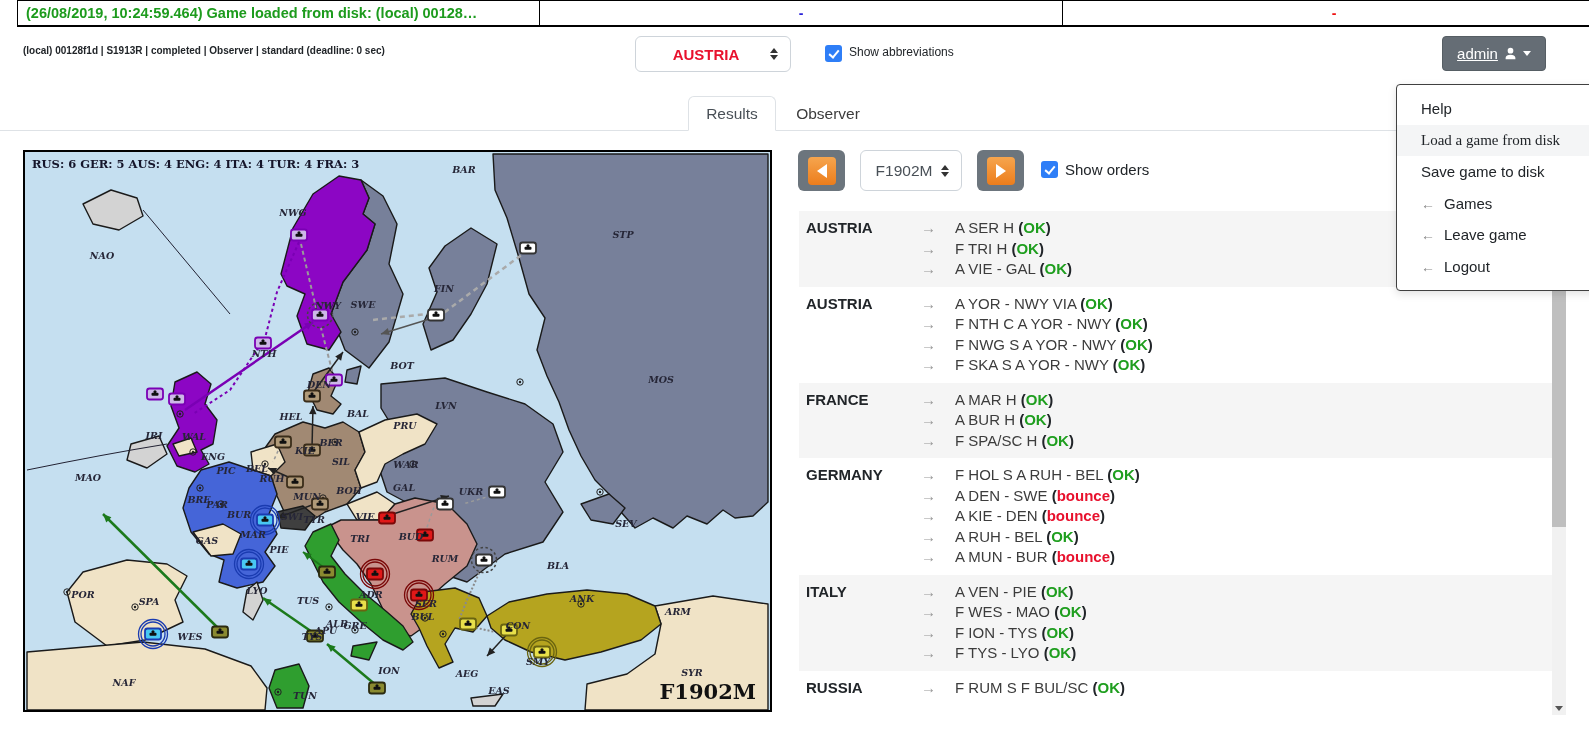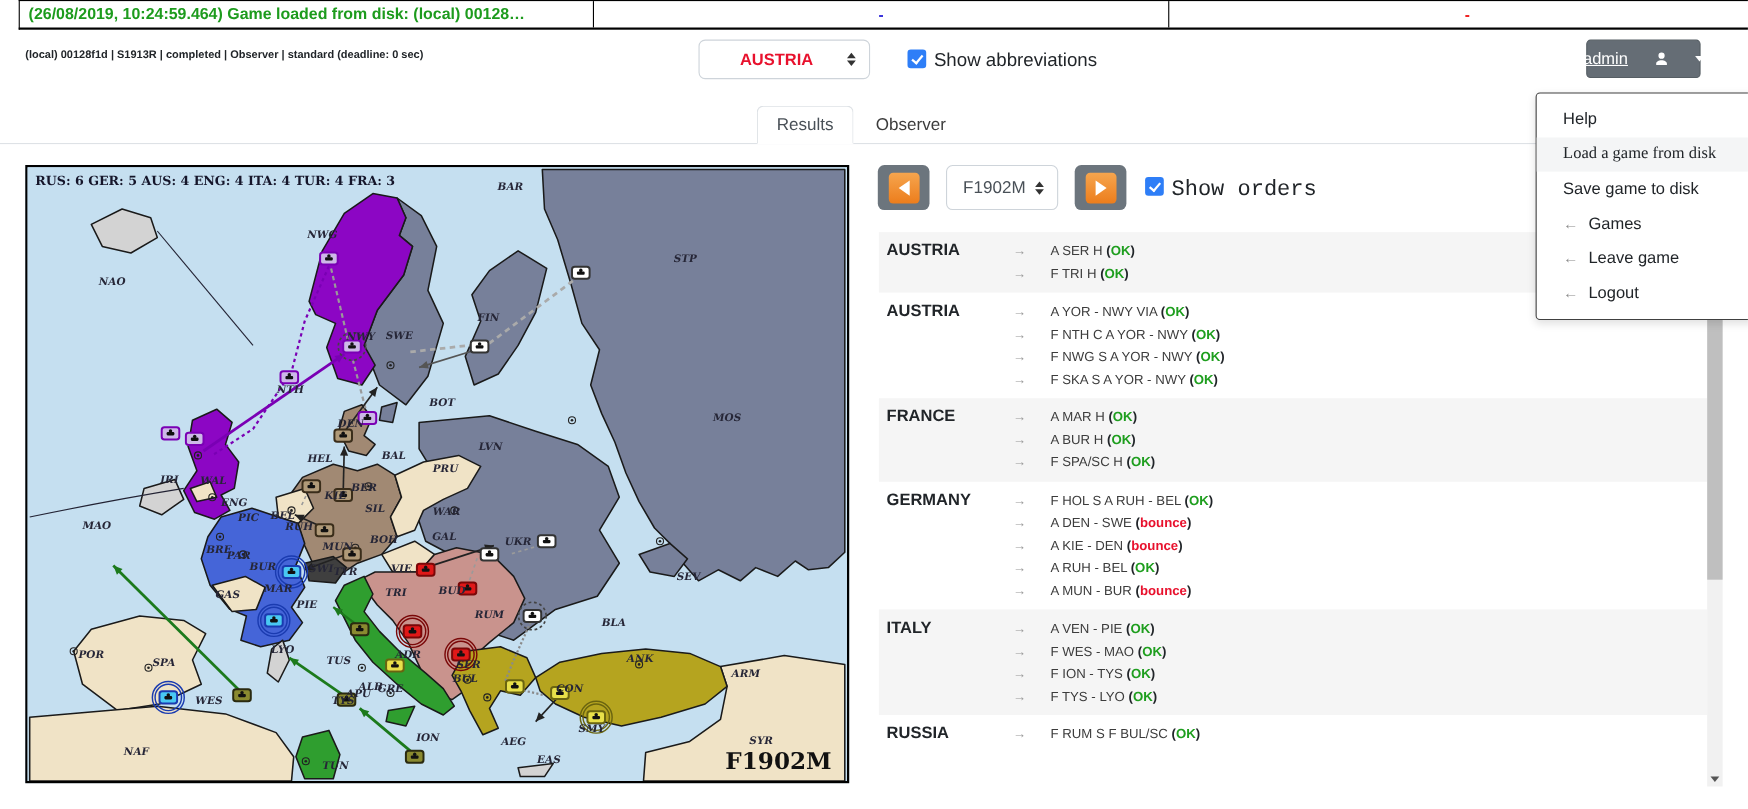--- a/index.html
+++ b/index.html
@@ -20,24 +20,24 @@
   .sel-power { left:635px; top:36px; width:156px; height:36px; }
   .sel-power .sel-text { color:#e8112d; font-weight:bold; font-size:15px; margin:0 auto; }
   .sel-phase { left:860px; top:150px; width:102px; height:41px; }
   .sel-phase .sel-text { color:#495057; font-size:15.5px; margin:0 auto; }
   .sel-arrows { display:flex; flex-direction:column; align-items:center; gap:2px; margin-left:6px; }
   .tri-up { width:0; height:0; border-left:4px solid transparent; border-right:4px solid transparent; border-bottom:5px solid #333; }
   .tri-dn { width:0; height:0; border-left:4px solid transparent; border-right:4px solid transparent; border-top:5px solid #333; }
   .checkbox { position:absolute; width:17px; height:17px; background:#2e7ef7; border-radius:3px; cursor:pointer; }
   .checkbox:after { content:""; position:absolute; left:5.5px; top:2.5px; width:4px; height:8px;
                     border:solid #fff; border-width:0 2px 2px 0; transform:rotate(40deg); }
-  .cb-label { position:absolute; font-size:17px; color:#212529; }
+  .cb-label { position:absolute; font-size:12px; color:#212529; }
   .btn-admin { position:absolute; left:1442px; top:36px; width:104px; height:35px; background:#656d75;
                border:1px solid #565e64; border-radius:4px; display:flex; align-items:center; justify-content:center;
-               gap:24px; color:#fff; cursor:pointer; }
+               gap:6px; color:#fff; cursor:pointer; }
   .btn-admin .uname { font-size:15px; text-decoration:underline; }
   .caret { width:0; height:0; border-left:4px solid transparent; border-right:4px solid transparent; border-top:5px solid #fff; }
   
   .menu { position:absolute; left:1396px; top:84px; width:241px; background:#fff; border:1px solid #404040;
           border-radius:4px; padding:8px 0; z-index:50; box-shadow:0 3px 8px rgba(0,0,0,.12); }
   .menu-item { height:31.5px; line-height:31.5px; padding-left:24px; font-size:15px; color:#212529;
                cursor:pointer; white-space:nowrap; }
   .menu-item.hl { background:#f4f5f6;font-family:Liberation Serif, serif; }
   .menu-item .back { color:#8a8a8a; margin-right:9px; font-size:14px; }
   
@@ -55,21 +55,21 @@
   .navbtn .orange { width:28px; height:28px; border-radius:4px; background:linear-gradient(#f6a54e,#ec7d1c);
                     display:flex; align-items:center; justify-content:center; }
   .tri-left  { width:0; height:0; border-top:7px solid transparent; border-bottom:7px solid transparent; border-right:10px solid #fff; }
   .tri-right { width:0; height:0; border-top:7px solid transparent; border-bottom:7px solid transparent; border-left:10px solid #fff; }
   
   .results { position:absolute; left:799px; top:211px; width:753px; }
   .rblock { display:flex; padding:7px 0; }
   .rblock.alt { background:#f5f5f5; }
   .rpower { width:122px; padding-left:7px; font-weight:bold; font-size:15px; color:#212529; line-height:20.5px; }
   .rrows { flex:1; }
-  .rrow { line-height:20.5px; font-size:12px; color:#3c3c3c; white-space:nowrap; }
+  .rrow { line-height:20.5px; font-size:15px; color:#3c3c3c; white-space:nowrap; }
   .rrow .arr { display:inline-block; width:34px; text-align:left; color:#999; }
   .rrow b.paren { color:#212529; }
   
   .sbar { position:absolute; left:1552px; top:205px; width:14px; height:510px; background:#f1f1f1; z-index:5; }
   .sthumb { position:absolute; left:0; top:70px; width:14px; height:252px; background:#bfbfbf; }
   .sbtn { position:absolute; left:0; bottom:0; width:14px; height:14px; display:flex; align-items:center; justify-content:center; }
   .sbtn .tridn { width:0; height:0; border-left:4px solid transparent; border-right:4px solid transparent; border-top:5px solid #555; }
 </style>
 </head>
 <body>
@@ -485,28 +485,29 @@
       <i class="tri-up"></i>
       <i class="tri-dn"></i>
     </span>
 </div>
 <div class="navbtn" style="left:977px;">
   <span class="orange">
       <i class="tri-right"></i>
     </span>
 </div>
 <div class="checkbox" style="left:1041px; top:161px;"></div>
-<div class="cb-label" style="left:1065px; top:161px; font-size:20px;font-family:Liberation Mono, monospace;">Show orders</div>
+<div class="cb-label" style="left:1065px; top:161px; font-size:15px;">Show orders</div>
 
 <div class="results">
     <div class="rblock alt">
       <div class="rpower">AUSTRIA</div>
       <div class="rrows">
         <div class="rrow"><span class="arr">→</span>A SER H <b class="paren">(</b><b style="color: rgb(30, 158, 30);">OK</b><b class="paren">)</b></div>
         <div class="rrow"><span class="arr">→</span>F TRI H <b class="paren">(</b><b style="color: rgb(30, 158, 30);">OK</b><b class="paren">)</b></div>
+        <div class="rrow"><span class="arr">→</span>A VIE - GAL <b class="paren">(</b><b style="color: rgb(30, 158, 30);">OK</b><b class="paren">)</b></div>
       </div>
     </div>
     <div class="rblock">
       <div class="rpower">AUSTRIA</div>
       <div class="rrows">
         <div class="rrow"><span class="arr">→</span>A YOR - NWY VIA <b class="paren">(</b><b style="color: rgb(30, 158, 30);">OK</b><b class="paren">)</b></div>
         <div class="rrow"><span class="arr">→</span>F NTH C A YOR - NWY <b class="paren">(</b><b style="color: rgb(30, 158, 30);">OK</b><b class="paren">)</b></div>
         <div class="rrow"><span class="arr">→</span>F NWG S A YOR - NWY <b class="paren">(</b><b style="color: rgb(30, 158, 30);">OK</b><b class="paren">)</b></div>
         <div class="rrow"><span class="arr">→</span>F SKA S A YOR - NWY <b class="paren">(</b><b style="color: rgb(30, 158, 30);">OK</b><b class="paren">)</b></div>
       </div>

